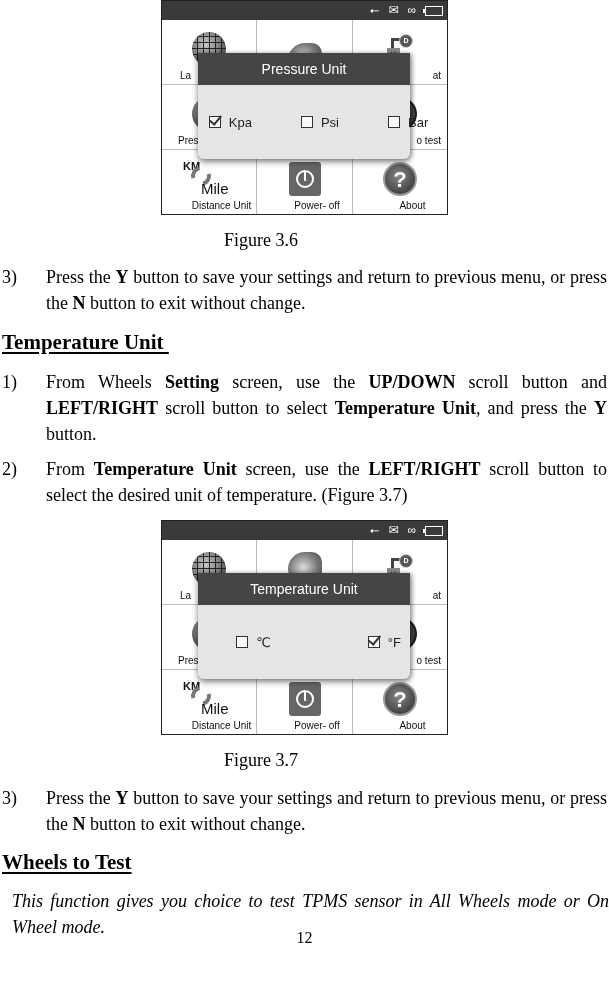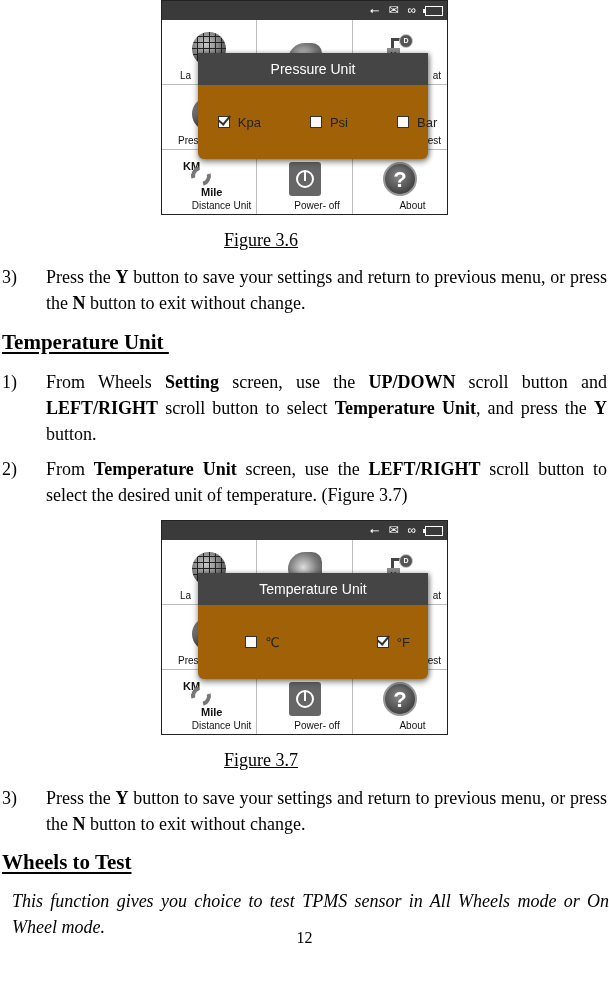--- a/index.html
+++ b/index.html
@@ -32,40 +32,40 @@
                                 radial-gradient(circle at 40% 35%, #ccc, #666 60%, #333); }
   .ic-speaker { background: radial-gradient(circle at 45% 45%, #ddd, #777 55%, #444); border-radius: 50% 30% 30% 50%; }
   .ic-format { border-radius: 3px; background: transparent; position: relative; }
   .ic-format .h { position: absolute; left: 4px; top: 16px; width: 13px; height: 13px; background: #8a8a8a; color: #222; font-size: 8px; font-weight: bold; text-align: center; line-height: 13px; }
   .ic-format .d { position: absolute; right: 4px; top: 2px; width: 12px; height: 12px; border-radius: 50%; background: #555; color: #fff; font-size: 7px; font-weight: bold; text-align: center; line-height: 12px; border: 1px solid #ccc; }
   .ic-format .arr { position: absolute; left: 8px; top: 6px; width: 14px; height: 8px; border-top: 3px solid #444; border-left: 3px solid #444; }
   .ic-pressure { background: radial-gradient(circle at 40% 35%, #aaa, #555 60%, #333); }
   .ic-wheel { background: radial-gradient(circle, #bbb 0 30%, #444 32% 60%, #222 62%); }
   .ic-km { width: 60px; height: 36px; border-radius: 0; position: relative; }
   .ic-km .km { position: absolute; left: 4px; top: 0; font-weight: bold; font-size: 11px; color: #111; }
-  .ic-km .mile { position: absolute; left: 22px; top: 20px; font-weight: bold; font-size: 11px; color: #111; margin-top: 6px; }
+  .ic-km .mile { position: absolute; left: 22px; top: 20px; font-weight: normal; font-size: 15px; color: #111; }
   .ic-km .loop { position: absolute; left: 12px; top: 6px; width: 20px; height: 20px; border: 4px solid #777; border-radius: 50%; border-top-color: transparent; border-bottom-color: transparent; box-sizing: border-box; transform: rotate(30deg); }
   .ic-power { width: 32px; height: 34px; border-radius: 3px; background: #666; position: relative; }
   .ic-power::after { content: ""; position: absolute; left: 7px; top: 8px; width: 14px; height: 14px; border: 2px solid #fff; border-radius: 50%; }
   .ic-power::before { content: ""; position: absolute; left: 15px; top: 10px; width: 2px; height: 9px; background: #fff; z-index: 2; }
   .ic-about { background: radial-gradient(circle at 45% 40%, #888, #444 70%); border: 2px solid #999; color: #fff; font-weight: bold; font-size: 22px; text-align: center; line-height: 32px; box-sizing: border-box; }
 
   
-  .dialog { position: absolute; left: 36px; width: 230px; background: #a16207; border-radius: 0 0 6px 6px;
+  .dialog { position: absolute; left: 36px; width: 212px; background: #e5e5e5; border-radius: 0 0 6px 6px;
             box-shadow: 0 3px 6px rgba(0,0,0,0.45), 2px 0 4px rgba(0,0,0,0.25); }
   .dialog-title { height: 32px; background: #454545; color: #fff; font-size: 14px; text-align: center; line-height: 32px; }
   .dialog-body { height: 74px; display: flex; align-items: center; justify-content: center; gap: 20px; }
   .dialog-body.temp { gap: 68px; }
   .opt { display: flex; align-items: center; gap: 8px; font-size: 13px; color: #222; padding-left: 29px; }
   .box { width: 10px; height: 10px; border: 1.3px solid #333; position: relative; background: #fafafa; }
   .box.checked::after { content: ""; position: absolute; left: 2px; top: -4px; width: 5px; height: 10px;
                         border-right: 2px solid #333; border-bottom: 2px solid #333; transform: rotate(40deg); }
 
   
-  .caption { position: absolute; left: 0; width: 522px; text-align: center; font-size: 18px; text-decoration: underline; }
+  .caption { position: absolute; left: 0; width: 522px; text-align: center; font-size: 18px; }
   .para { position: absolute; left: 12px; width: 605px; font-size: 18px; line-height: 26px; text-align: justify; font-style: italic; }
   .item { position: absolute; left: 2px; width: 605px; font-size: 18px; line-height: 26px; }
   .item .num { position: absolute; left: 0; top: 0; }
   .item .body { margin-left: 44px; text-align: justify; text-align-last: left; }
   .heading { position: absolute; left: 2px; font-size: 21px; font-weight: bold; text-decoration: underline; text-underline-offset: 3px; white-space: pre; }
   .page-num { position: absolute; left: 0; width: 609px; text-align: center; font-size: 16px; }
   b { font-weight: bold; }
 </style>
 </head>
 <body>

